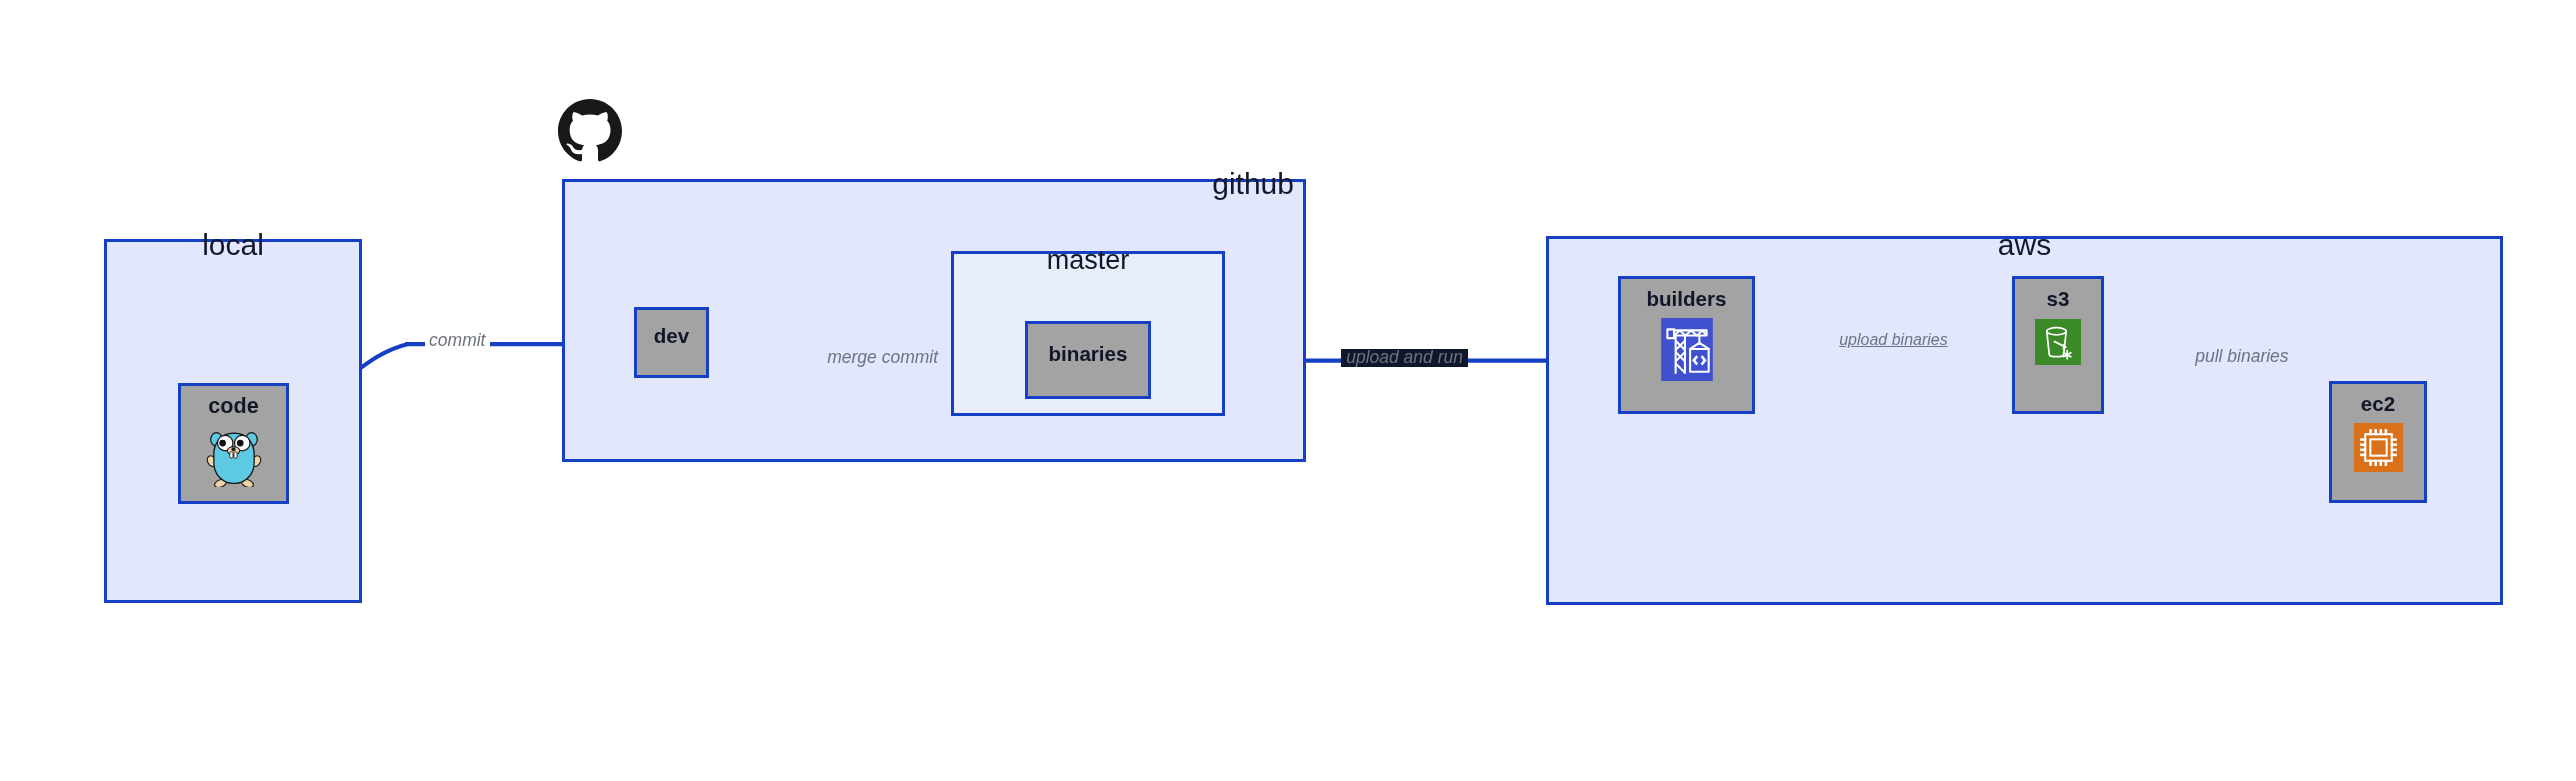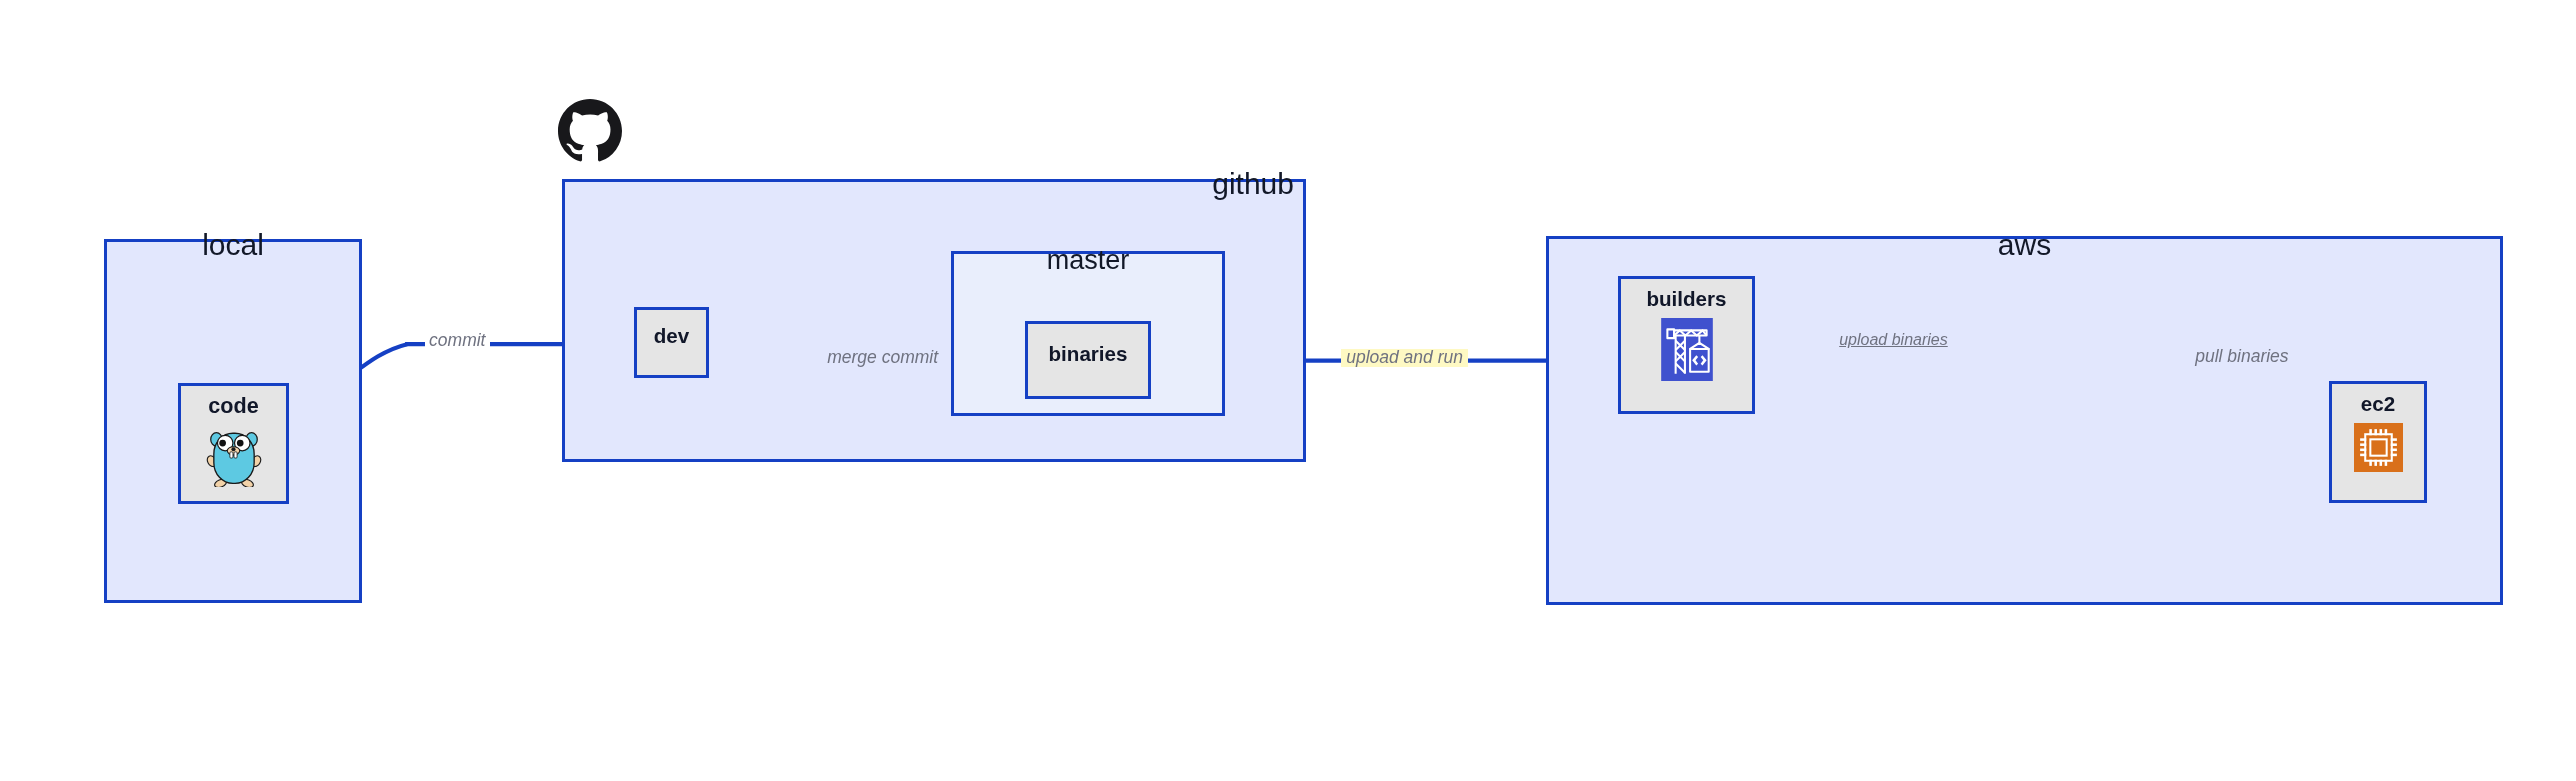--- a/index.html
+++ b/index.html
@@ -43,21 +43,21 @@
   
   .node {
     position: absolute;
     box-sizing: border-box;
     background: #eaeffc;
     border: 3.6px solid #1540c4;
     display: flex;
     flex-direction: column;
     align-items: center;
   }
-  .node.light { background: #e5e5e5; }
+  .node.light { background: #a3a3a3; }
   .node-label {
     color: #111729;
     font-weight: 700;
     line-height: 1;
     white-space: nowrap;
   }
   .node-icon {
     display: flex;
     align-items: center;
     justify-content: center;
@@ -211,20 +211,39 @@
         </g>
 
         <g fill="#ffffff">
           <path d="M68,72 L60,82 L68,92 L71.5,88.5 L66.5,82 L71.5,75.5 Z"></path>
           <path d="M80,72 L88,82 L80,92 L76.5,88.5 L81.5,82 L76.5,75.5 Z"></path>
         </g>
       </svg>
     </div>
   </div>
 
+  <div class="node light" style="left:2012px; top:276px; width:92px; height:138px; padding-top:10.3px;">
+    <div class="node-label" style="font-size:20.6px;">s3</div>
+    <div class="node-icon" style="margin-top:9.3px;">
+      <svg width="46" height="46" viewBox="0 0 90 90" xmlns="http://www.w3.org/2000/svg">
+        <rect x="0" y="0" width="90" height="90" fill="#3a8b28"></rect>
+        <g stroke="#ffffff" stroke-width="3.4" fill="none" stroke-linecap="round">
+
+          <path d="M23,24 L28,70 C29,75 55,75 56,70 L61,24"></path>
+
+          <ellipse cx="42" cy="24" rx="19" ry="7"></ellipse>
+
+          <path d="M38,44 L60,55"></path>
+          <path d="M55,48 L62,56 L54,60" fill="#ffffff" stroke="none"></path>
+
+          <path d="M63,62 L63,78 M56,66 L70,74 M70,66 L56,74"></path>
+        </g>
+      </svg>
+    </div>
+  </div>
 
   <div class="node light" style="left:2329px; top:381px; width:98px; height:122px; padding-top:10.3px;align-items:center;">
     <div class="node-label" style="font-size:20.6px;">ec2</div>
     <div class="node-icon" style="margin-top:8.2px;">
       <svg width="49" height="49" viewBox="0 0 96 96" xmlns="http://www.w3.org/2000/svg">
         <rect x="0" y="0" width="96" height="96" fill="#d9701a"></rect>
         <g fill="#ffffff">
 
           <rect x="30" y="12" width="5" height="12"></rect>
             <rect x="40" y="12" width="5" height="12"></rect>
@@ -249,21 +268,21 @@
         <rect x="22" y="22" width="52" height="52" fill="none" stroke="#ffffff" stroke-width="4"></rect>
         <rect x="32" y="32" width="32" height="32" fill="none" stroke="#ffffff" stroke-width="4"></rect>
       </svg>
     </div>
   </div>
 
   <div class="edge-label plain" style="left:425px; top:332px; font-size:17.5px; padding:0 4.1px; background:#ffffff;">commit</div>
 
   <div class="edge-label on-lavender" style="left:822px; top:349px; font-size:17.5px; padding:0 5.2px;">merge commit</div>
 
-  <div class="edge-label plain" style="left:1341px; top:349px; font-size:17.5px; padding:0 5.2px; background:#fef9c3;">upload and run</div>
+  <div class="edge-label plain" style="left:1341px; top:349px; font-size:17.5px; padding:0 5.2px; background:#0f172a;">upload and run</div>
 
   <div class="edge-label on-lavender" style="left:1834px; top:332px; font-size:16px; padding:0 5.2px;text-decoration:underline;">upload binaries</div>
 
   <div class="edge-label on-lavender" style="left:2178px; top:348px; font-size:17.5px; padding:0 5.2px;margin-left:12px;">pull binaries</div>
 
 
 </div>
 
 
 </body></html>

